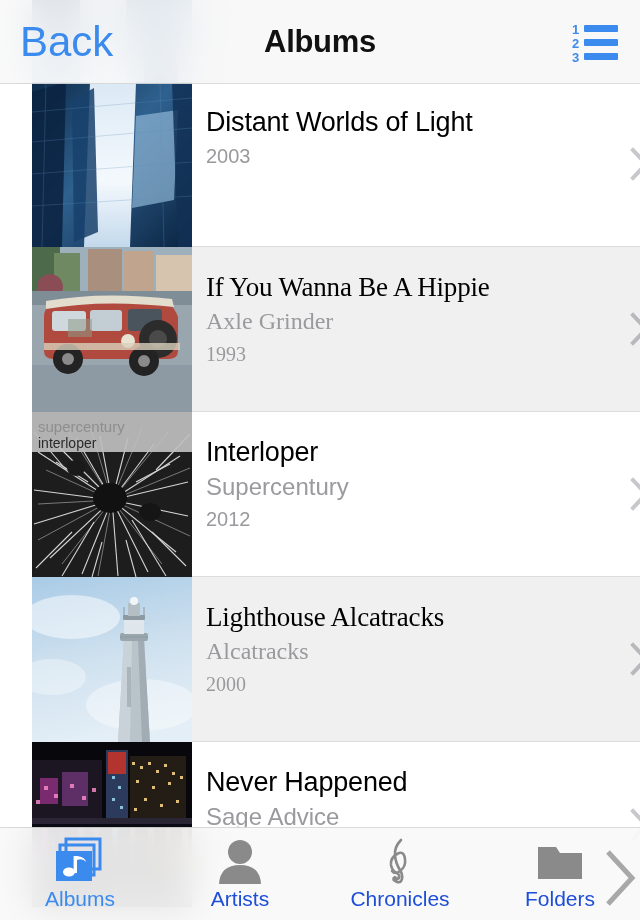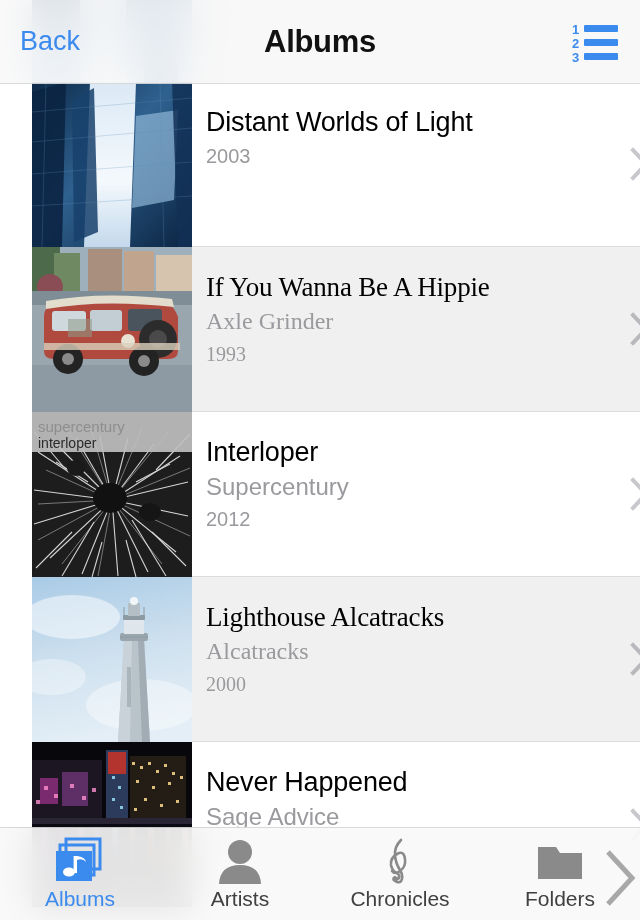--- a/index.html
+++ b/index.html
@@ -65,21 +65,21 @@
   #nav {
     position:absolute; top:0; left:0; width:640px; height:84px;
     background:rgba(248,248,248,0.88);
     border-bottom:1px solid rgba(0,0,0,0.12);
     display:flex; align-items:center;
     z-index:40;
     backdrop-filter:blur(18px);
   }
   #nav .back {
     position:absolute; left:20px;
-    font-size:27px; color:#3b8aee; line-height:1;
+    font-size:42px; color:#3b8aee; line-height:1;
     cursor:pointer;
   }
   #nav .navtitle {
     width:100%; text-align:center;
     font-size:31px; font-weight:bold; color:#111;
     letter-spacing:-0.3px;
   }
   #nav .sorticon {
     position:absolute; right:22px; top:22px;
     width:46px; height:40px;
@@ -95,21 +95,21 @@
   }
   .tab {
     flex:1 1 0; min-width:0;
     display:flex; flex-direction:column;
     align-items:center; justify-content:flex-start;
     padding-top:8px;
     cursor:pointer;
   }
   .tab .ticon { height:50px; display:flex; align-items:center; justify-content:center; }
   .tab .tlabel {
-    font-size:21px; color:#404040;
+    font-size:21px; color:#1d4ed8;
     margin-top:1px; line-height:24px;
   }
   .tab.active .tlabel { color:#3b8aee; }
   #morechev {
     position:absolute; right:-4px; top:18px;
     width:46px; height:64px; z-index:45;
   }
 </style>
 </head>
 <body>

